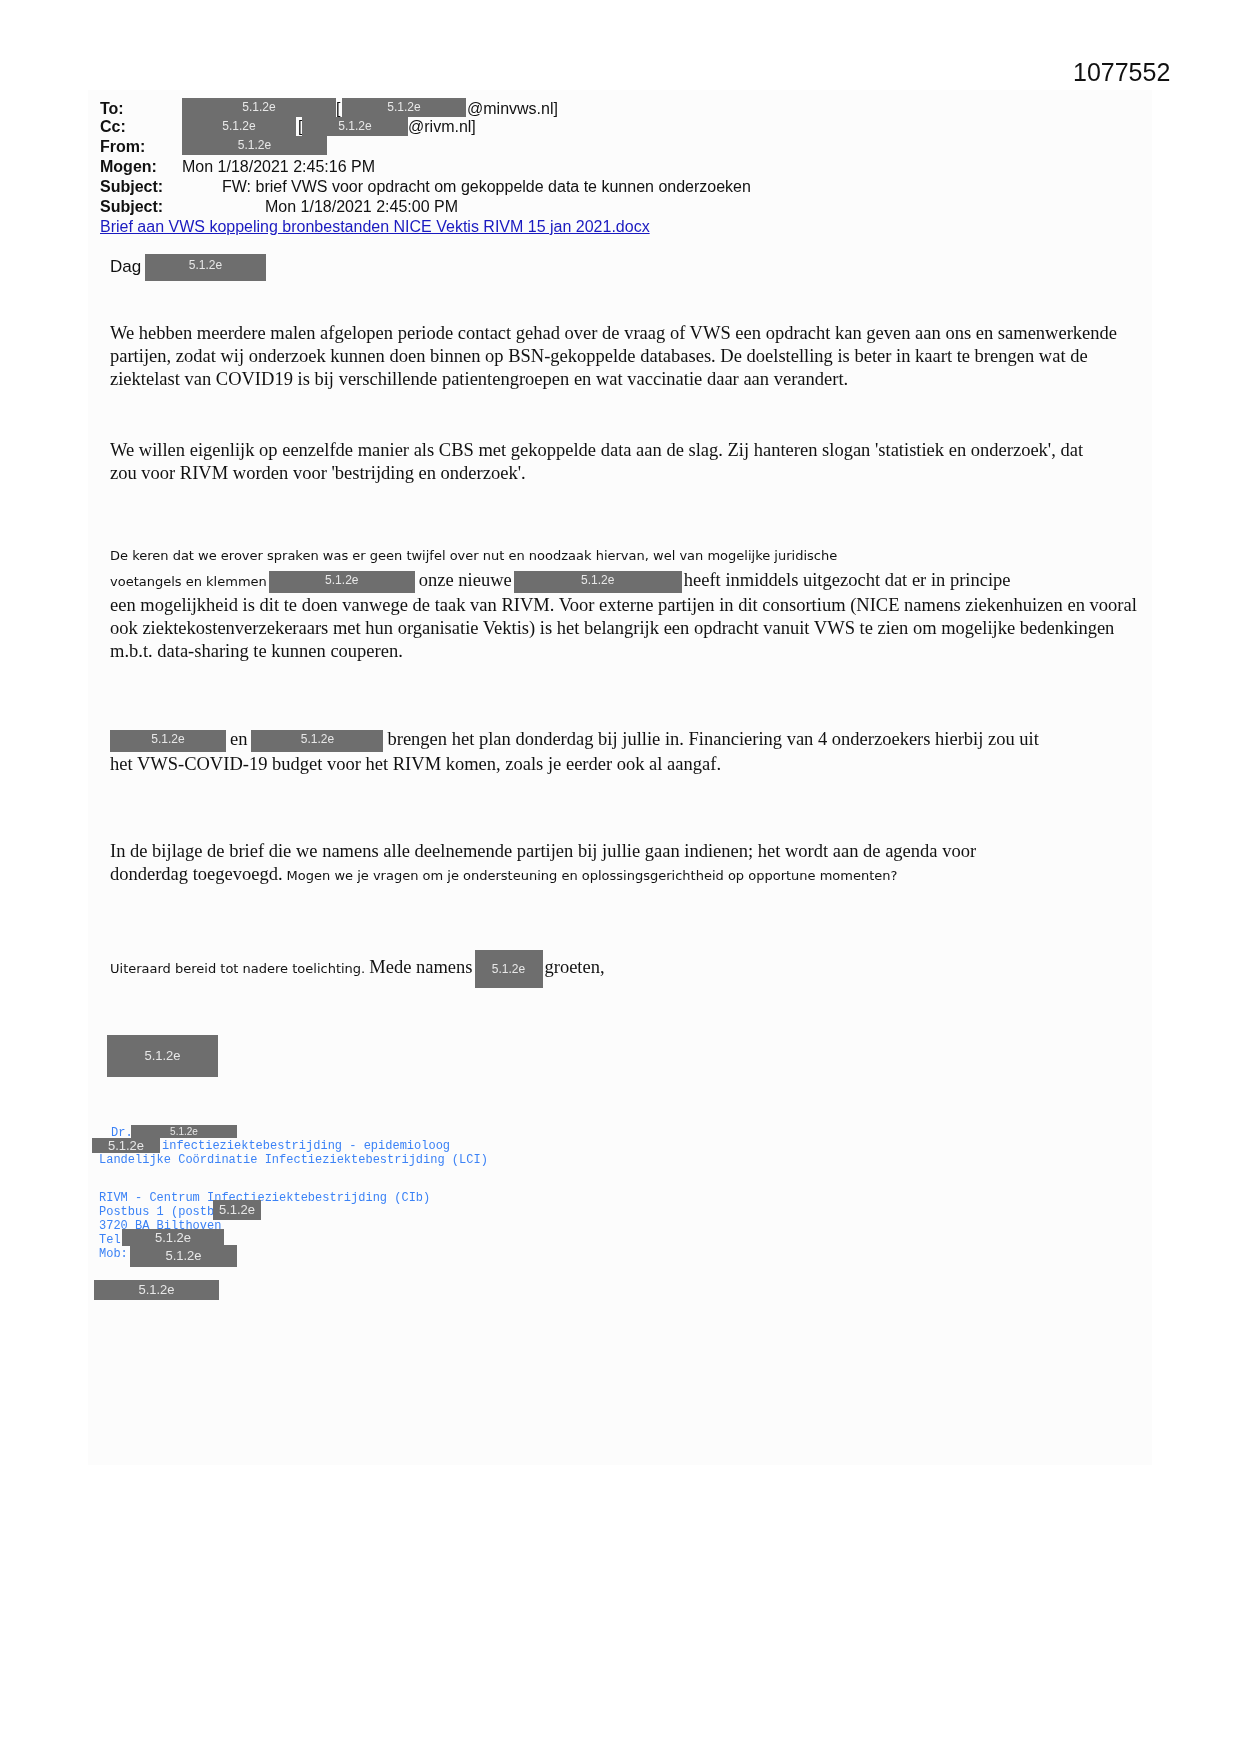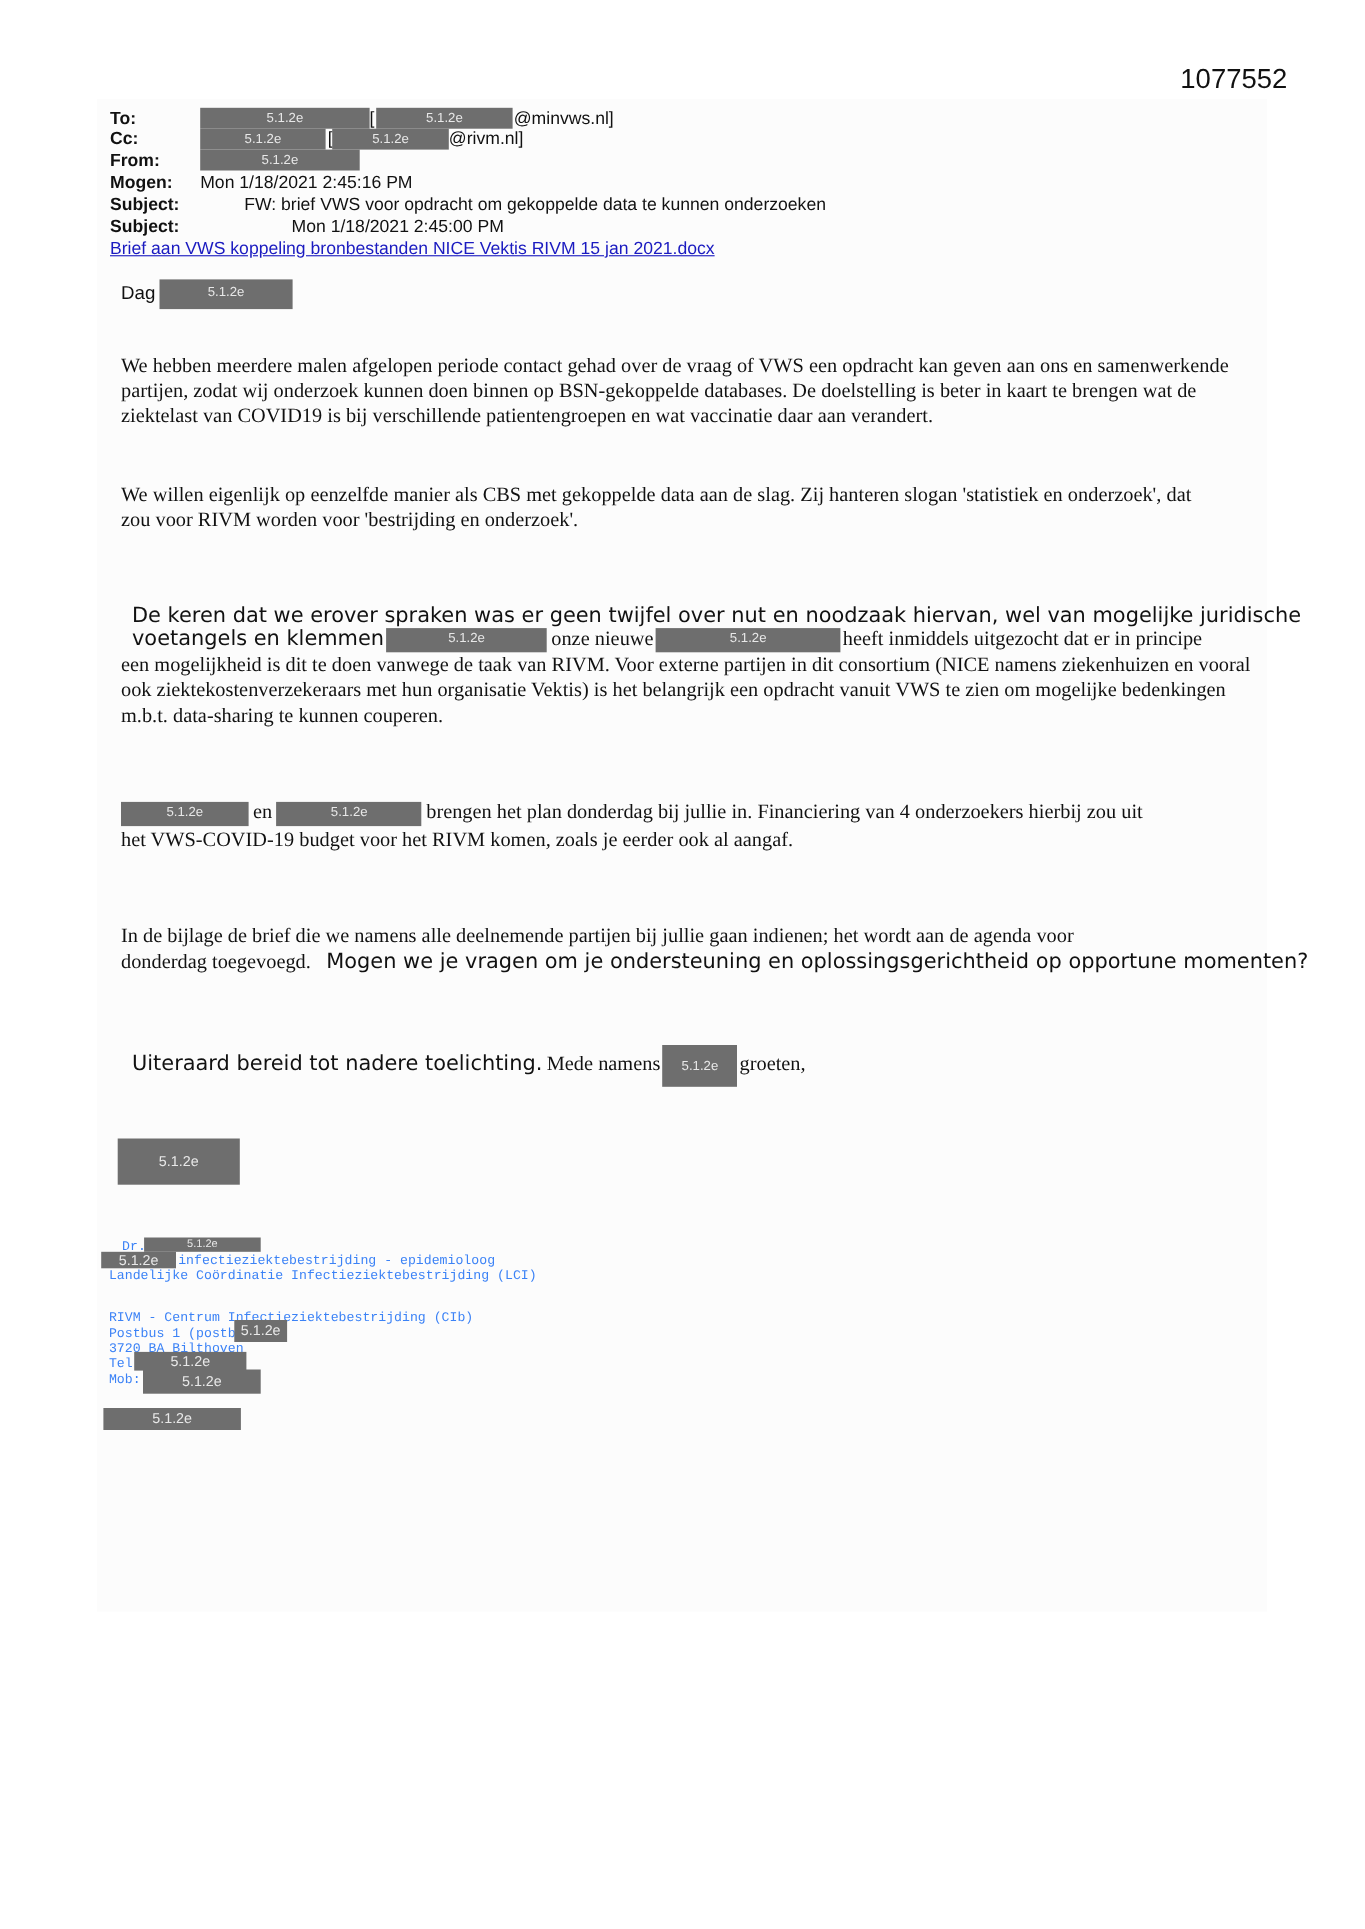--- a/index.html
+++ b/index.html
@@ -5,21 +5,21 @@
   html, body { margin:0; padding:0; }
   body { width:1241px; height:1754px; background:#ffffff; position:relative; overflow:hidden; }
   .docid { position:absolute; left:1073px; top:58px; font-family:"Liberation Sans",sans-serif; font-size:25px; color:#111; }
   .sheet { position:absolute; left:88px; top:90px; width:1064px; height:1375px; background:#fcfcfc; }
   .abs { position:absolute; }
   .hdr { font-family:"Liberation Sans",sans-serif; font-size:16px; color:#111; white-space:nowrap; }
   .hdr b { font-weight:bold; }
   .red { position:absolute; background:#6e6e6e; color:#e8e8e8; font-family:"Liberation Sans",sans-serif; font-size:12px; text-align:center; line-height:18px; }
   .link { color:#1a1ac0; text-decoration:underline; font-family:"Liberation Sans",sans-serif; font-size:16px; }
   .serif { font-family:"Liberation Serif",serif; font-size:18.5px; color:#111; line-height:23px; }
-  .sans { font-family:"DejaVu Sans",sans-serif; font-size:19px; color:#111;margin-left:10px; }
+  .sans { font-family:"DejaVu Sans",sans-serif; font-size:13px; color:#111; }
   .sig { font-family:Liberation Mono, monospace; font-size:12px; color:#3b82f6; white-space:nowrap; }
   .inl { display:inline-block; background:#6e6e6e; color:#e8e8e8; font-family:"Liberation Sans",sans-serif; font-size:12px; text-align:center; vertical-align:middle; }
 </style>
 </head>
 <body>
 
 <div class="docid">1077552</div>
 
 <div class="sheet"></div>
 

